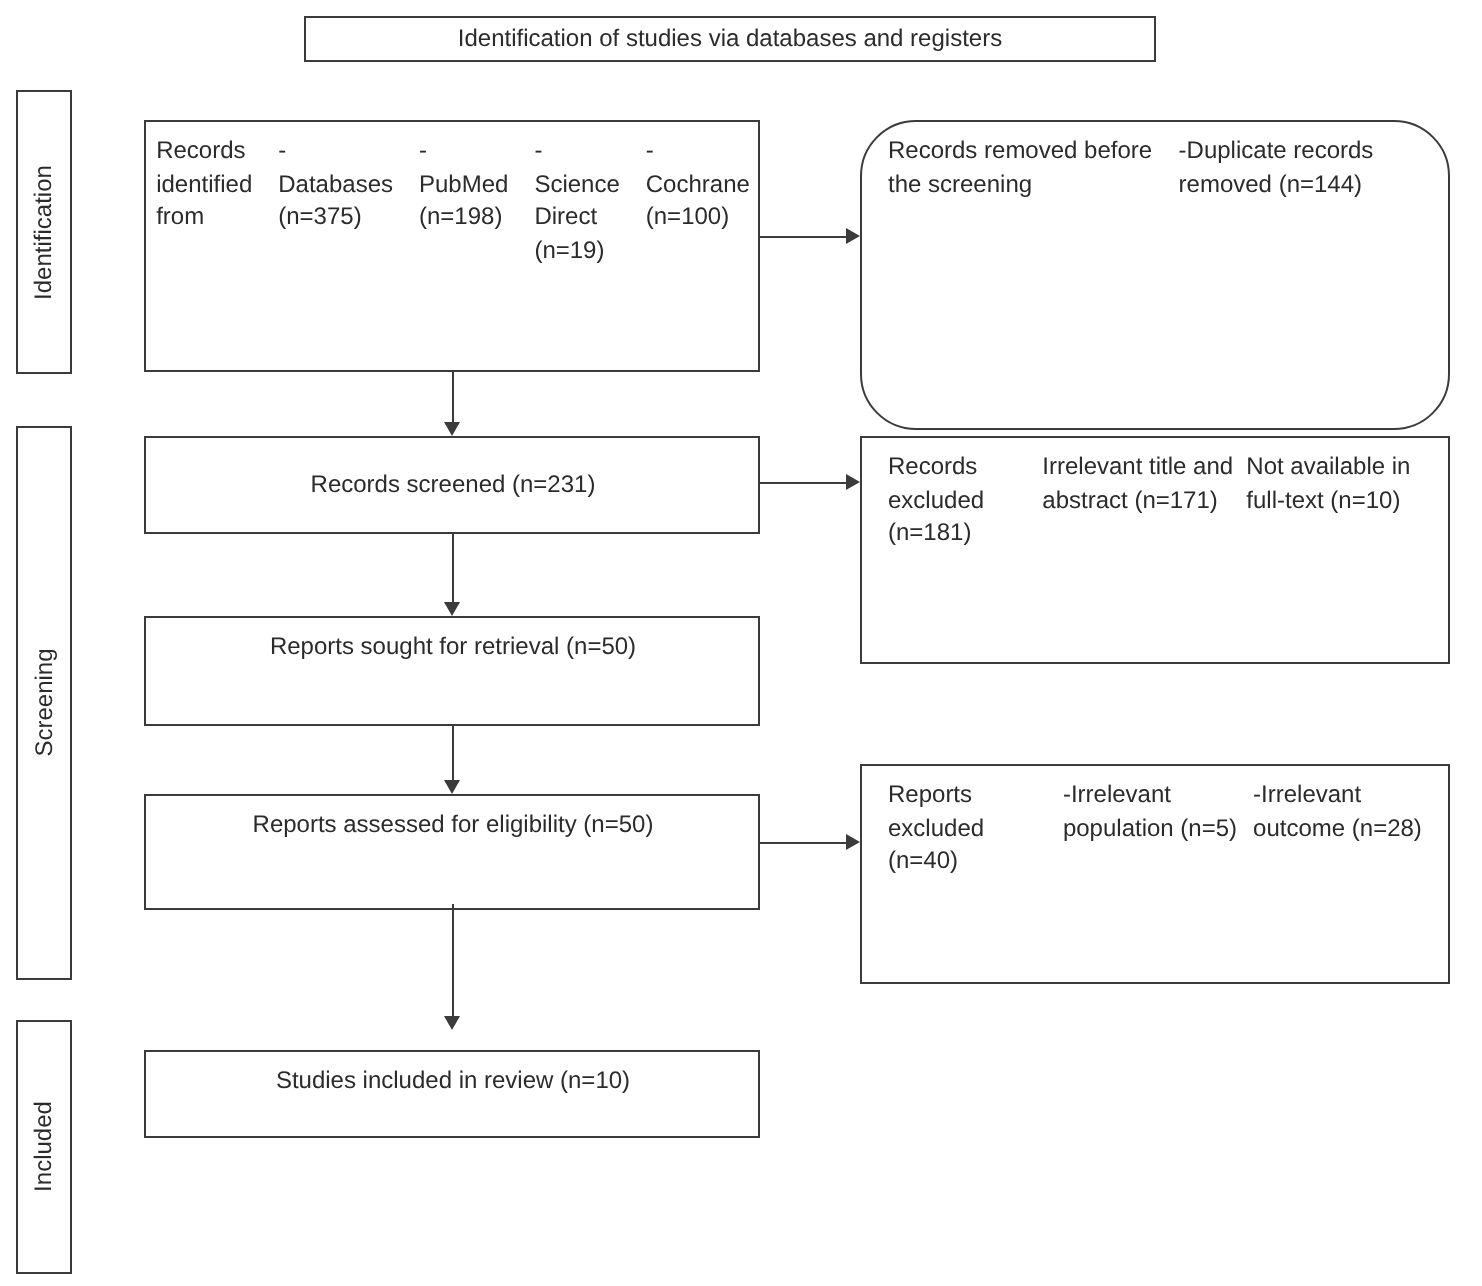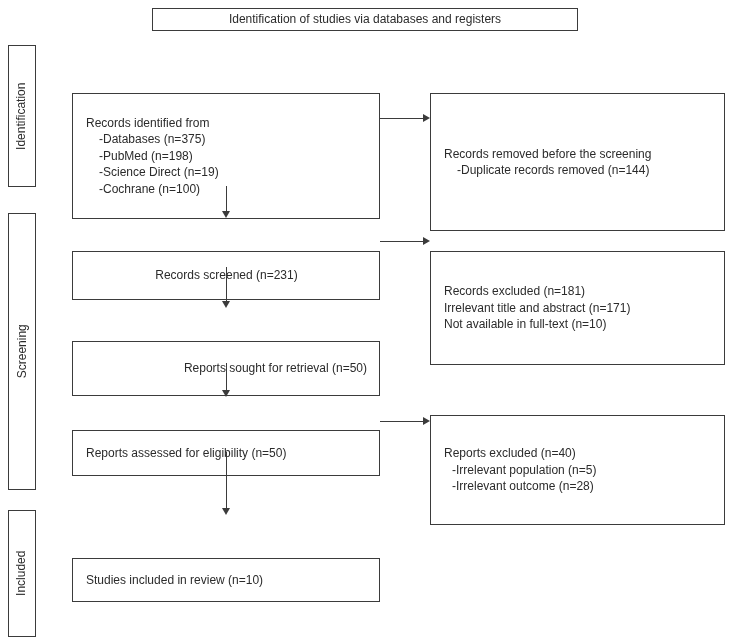--- a/index.html
+++ b/index.html
@@ -28,33 +28,32 @@
   .stage-box {
     left: 8px; width: 28px;
     display: flex; align-items: center; justify-content: center;
   }
   .stage-identification { top: 45px;  height: 142px; }
   .stage-screening      { top: 213px; height: 277px; }
   .stage-included       { top: 510px; height: 127px; }
   .vtext { transform: rotate(-90deg); white-space: nowrap; font-size: 12px; }
 
   .flow-box {
-    display: flex; flex-direction: column; justify-content: center;
+    display: flex; flex-direction: row; justify-content: center;
     padding: 6px 12px 6px 13px;
-    margin-top: 33px;
   }
   .col-left  { left: 72px;  width: 308px; }
   .col-right { left: 430px; width: 295px; }
 
   .box-identified { top: 60px;  height: 126px; }
   .box-screened   { top: 218px; height: 49px; align-items: center;  }
-  .box-sought     { top: 308px; height: 55px; align-items: flex-end;  }
-  .box-assessed   { top: 397px; height: 46px;  }
+  .box-sought     { top: 308px; height: 55px;  }
+  .box-assessed   { top: 397px; height: 58px;  }
   .box-included   { top: 525px; height: 44px;  }
-  .box-removed    { top: 60px;  height: 138px; }
+  .box-removed    { top: 60px;  height: 155px; border-radius: 28px; }
   .box-excluded1  { top: 218px; height: 114px; }
   .box-excluded2  { top: 382px; height: 110px; }
 
   .indent    { padding-left: 13px; }
   .indent-sm { padding-left: 8px; }
 
   .line-v {
     position: absolute; width: 1px; background: var(--border, #3b3b3b);
   }
   .line-h {

